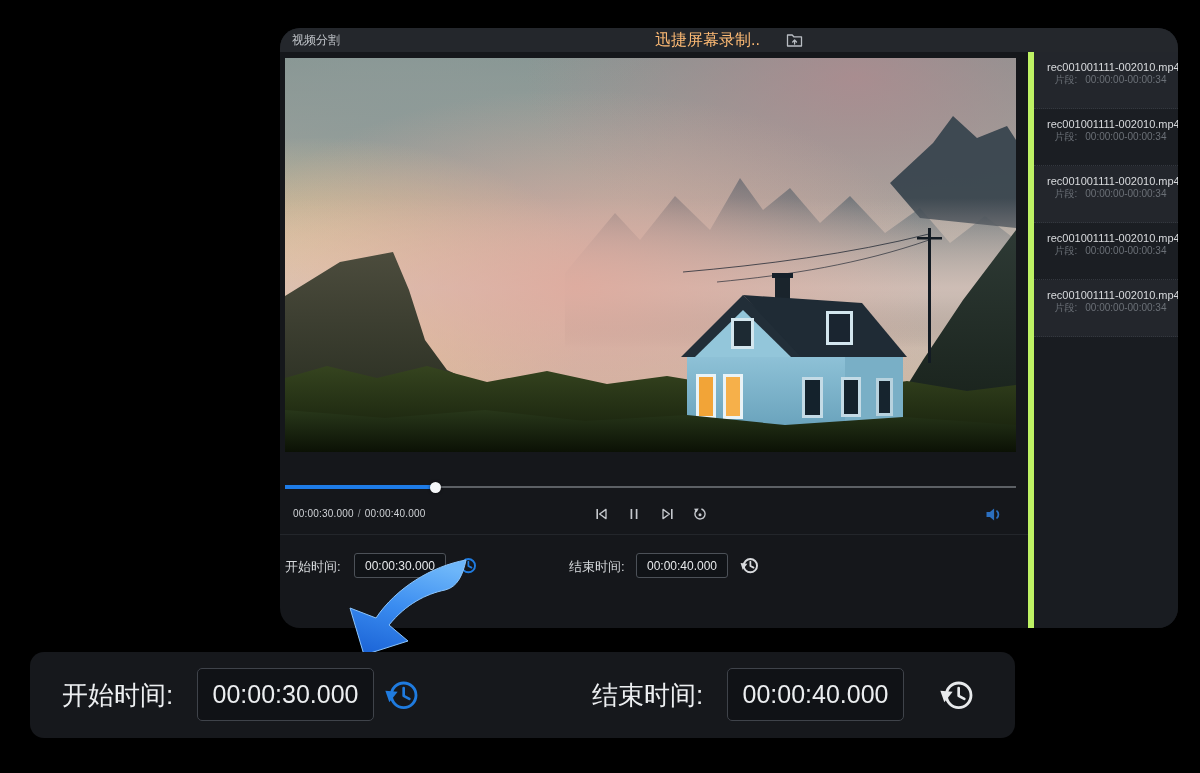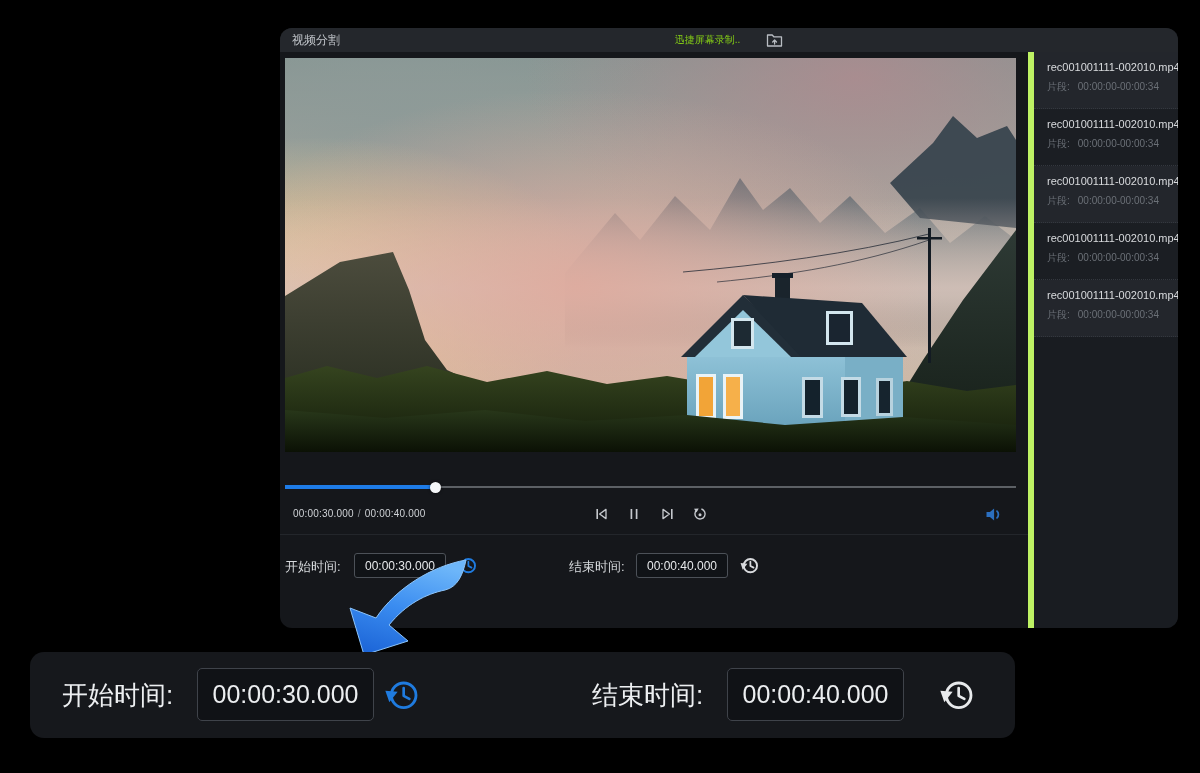--- a/index.html
+++ b/index.html
@@ -1,36 +1,36 @@
 <!DOCTYPE html>
 <html><head>
 <meta charset="utf-8">
 <style>
   * { margin:0; padding:0; box-sizing:border-box; }
   html,body { width:1200px; height:773px; background:#000; overflow:hidden;
     font-family:"Liberation Sans","DejaVu Sans",sans-serif; }
 
   
   .app-window { position:absolute; left:280px; top:28px; width:898px; height:600px;
-    background:#15171b; border-radius:12px; overflow:hidden; }
+    background:#15171b; border-radius:20px; overflow:hidden; }
   .titlebar { position:absolute; left:0; top:0; right:0; height:24px; background:#24272c;
     display:flex; align-items:center; }
   .titlebar .win-title { position:absolute; left:12px; font-size:12px; color:#c2c6cb; }
   .titlebar .center-group { position:absolute; left:0; right:0; display:flex; justify-content:center;
     align-items:center; gap:26px; }
-  .titlebar .center-label { font-size:10px; color:#84cc16; }
+  .titlebar .center-label { font-size:16px; color:#fdba74; }
 
   
   .sidebar { position:absolute; top:24px; right:0; bottom:0; width:150px; background:#191c21;
     border-left:6px solid #bef264; overflow:hidden; }
   .clip-item { height:57px; padding:9px 4px 0 13px; border-bottom:1px dotted #34383f; overflow:hidden; }
   .clip-item:nth-child(odd) { background:#23262c; }
   .clip-item:nth-child(even) { background:#1b1e23; }
   .clip-name { font-size:11px; color:#d9dbde; white-space:nowrap; }
-  .clip-seg { margin-top:7px; font-size:10px; color:#6b7077; white-space:nowrap; }
+  .clip-seg { font-size:10px; color:#6b7077; white-space:nowrap;text-align:center; }
   .clip-seg .seg-label { margin-right:8px; }
 
   
   .main { position:absolute; left:0; top:24px; width:748px; bottom:0; }
 
   .video { position:absolute; left:5px; top:6px; width:731px; height:394px; background:#222; overflow:hidden; }
   .video svg { display:block; width:100%; height:100%; }
 
   .progress-wrap { position:absolute; left:5px; top:429px; width:731px; height:12px; cursor:pointer; }
   .progress-track { position:absolute; left:0; right:0; top:5px; height:2px; background:#83878d; opacity:.65; }

